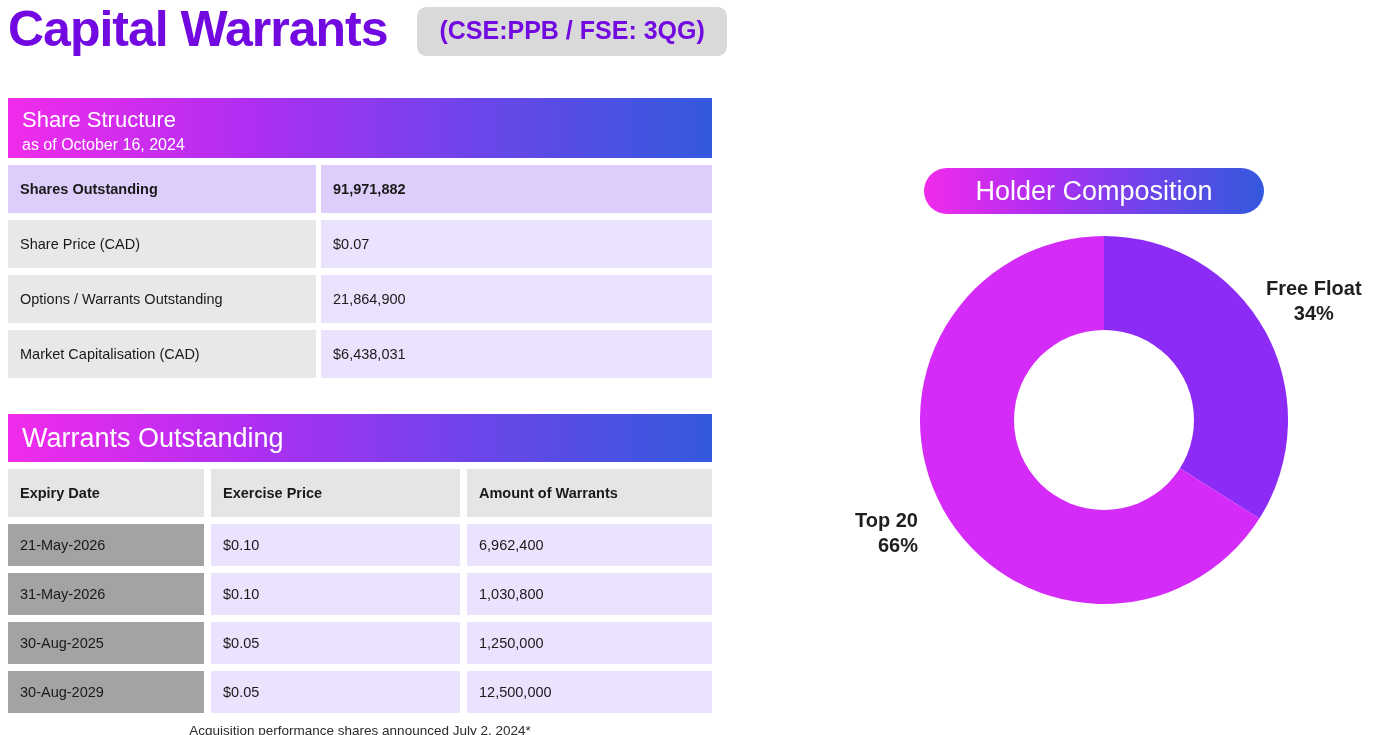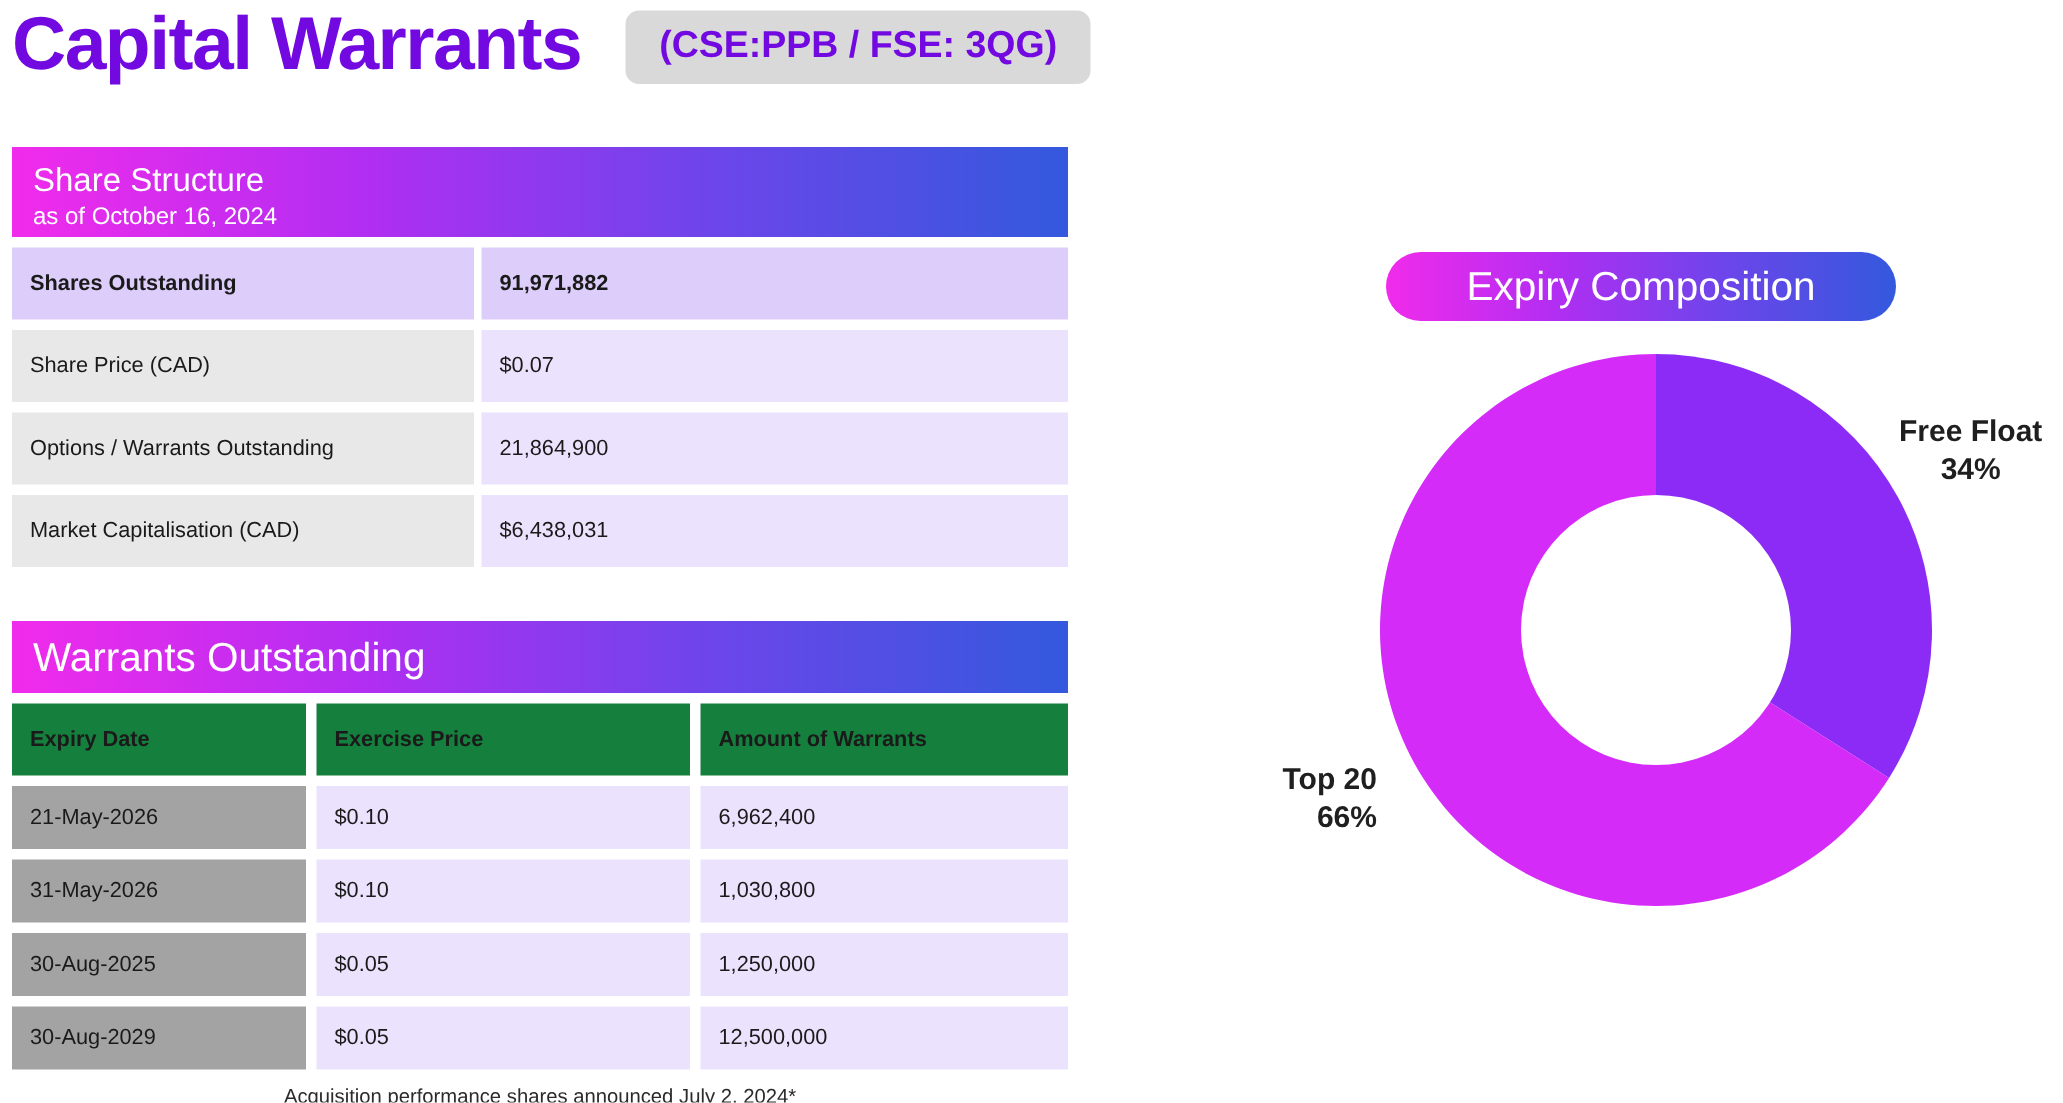--- a/index.html
+++ b/index.html
@@ -143,21 +143,21 @@
   .w-c2 { flex: 1; }
   .w-cell {
     display: flex;
     align-items: center;
     padding-left: 12px;
     box-sizing: border-box;
     font-size: 14.5px;
     color: #1a1a1a;
   }
   .w-row.head .w-cell {
-    background: #15803d;
+    background: #e5e5e5;
     font-weight: bold;
     height: 48px;
   }
   .w-row.head { height: 48px; }
   .w-row.body .w-c0 { background: #a3a3a3; }
   .w-row.body .w-c1 { background: #ebe2fd; }
   .w-row.body .w-c2 { background: #ebe2fd; }
 
   #warrants-footnote {
     margin-top: 10px;
@@ -270,21 +270,21 @@
     </div>
     <div class="w-row body">
       <div class="w-cell w-c0">30-Aug-2029</div>
       <div class="w-cell w-c1">$0.05</div>
       <div class="w-cell w-c2">12,500,000</div>
     </div>
   </div>
   <div id="warrants-footnote">Acquisition performance shares announced July 2, 2024*</div>
 </div>
 
-<div id="holder-badge" class="grad-bar">Expiry Composition</div>
+<div id="holder-badge" class="grad-bar">Holder Composition</div>
 
 <div id="donut-wrap">
   <svg id="donut-svg" width="368" height="368" viewBox="0 0 368 368">
 
     <path id="slice-free-float" d="M 184 184 L 184 0 A 184 184 0 0 1 339.35633829237076 282.59213027613544 Z" fill="#8c2bf5"></path>
 
     <path id="slice-top20" d="M 184 184 L 339.35633829237076 282.59213027613544 A 184 184 0 1 1 183.99999999999997 0 Z" fill="#d42bf8"></path>
     <circle cx="184" cy="184" r="90" fill="#ffffff"></circle>
   </svg>
 </div>

